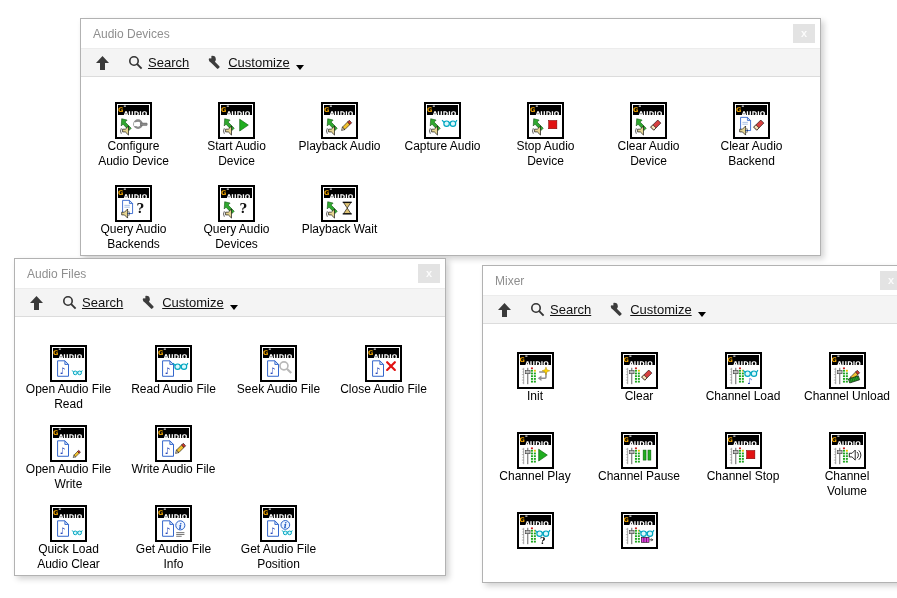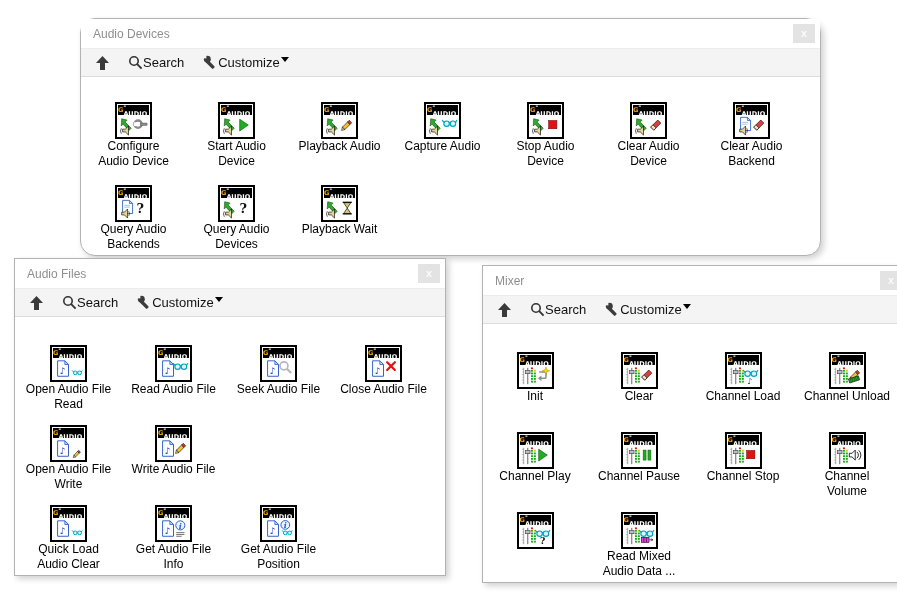--- a/index.html
+++ b/index.html
@@ -6,39 +6,39 @@
   body{
     width:897px;height:598px;position:relative;overflow:hidden;
     background:#ffffff;
     font-family:"Liberation Sans","DejaVu Sans",sans-serif;
   }
   .window{
     position:absolute;background:#fff;
     border:1px solid #b2b2b2;
     box-shadow:3px 3px 6px rgba(0,0,0,0.18);
   }
-  .win-devices{left:80px;top:18px;width:739px;height:236px;border-radius:15px;}
+  .win-devices{left:80px;top:18px;width:739px;height:236px;}
   .win-files{left:14px;top:258px;width:430px;height:316px;}
   .win-mixer{left:482px;top:265px;width:424px;height:316px;}
 
   .titlebar{height:29px;position:relative;display:flex;align-items:center;padding-left:12px;background:#fff;}
   .title{color:#8f8f8f;font-size:12px;}
   .close-btn{
     position:absolute;right:5px;top:5px;width:22px;height:19px;
     background:#e3e3e3;border:none;padding:0;
     color:#fbfbfb;font-size:11px;font-weight:bold;line-height:19px;text-align:center;
     font-family:"Liberation Sans",sans-serif;cursor:default;
   }
   .toolbar{
     height:27px;background:#f4f4f4;
     border-top:1px solid #ececec;border-bottom:1px solid #dcdcdc;
     display:flex;align-items:center;gap:19px;padding-left:15px;
     font-size:13px;color:#111;
   }
-  .tb-btn{display:flex;align-items:flex-start;background:none;border:none;padding:0;font:inherit;color:inherit;cursor:default;}
+  .tb-btn{display:flex;align-items:flex-end;gap:5px;background:none;border:none;padding:0;font:inherit;color:inherit;cursor:default;text-decoration:underline;}
   .tb-caret{margin-left:1px;margin-top:2px;}
 
   .win-body{position:relative;}
   .win-devices .win-body{padding-top:25px;padding-left:1px;}
   .win-files  .win-body{padding-top:28px;padding-left:1px;}
   .win-mixer  .win-body{padding-top:28px;}
 
   .icon-row{display:flex;}
   .palette-item{display:flex;flex-direction:column;align-items:center;}
   .win-devices .palette-item{width:103px;height:83px;}
@@ -961,18 +961,16 @@
                   <path d="M17.7,7.1 l-2.2,-2.6" fill="none"></path>
                   <path d="M30.3,7.1 l1.5,-2.6" fill="none"></path>
                 </g>
                 <rect x="18" y="12.5" width="8.5" height="5.5" fill="#e33fe3" stroke="#000" stroke-width="0.6"></rect>
                 <line x1="20.8" y1="12.5" x2="20.8" y2="18" stroke="#000" stroke-width="0.6"></line>
                 <line x1="23.6" y1="12.5" x2="23.6" y2="18" stroke="#000" stroke-width="0.6"></line>
                 <path d="M27,15.2 h3.5 m-1.5,-1.5 l1.5,1.5 -1.5,1.5" fill="none" stroke="#000" stroke-width="0.8"></path>
               </svg>
             </div>
           </div>
-          <div class="picon-label">Read Mixed
-Audio Data ...</div>
         </div>
       </div>
     </div>
 </div>
 
 </body></html>

